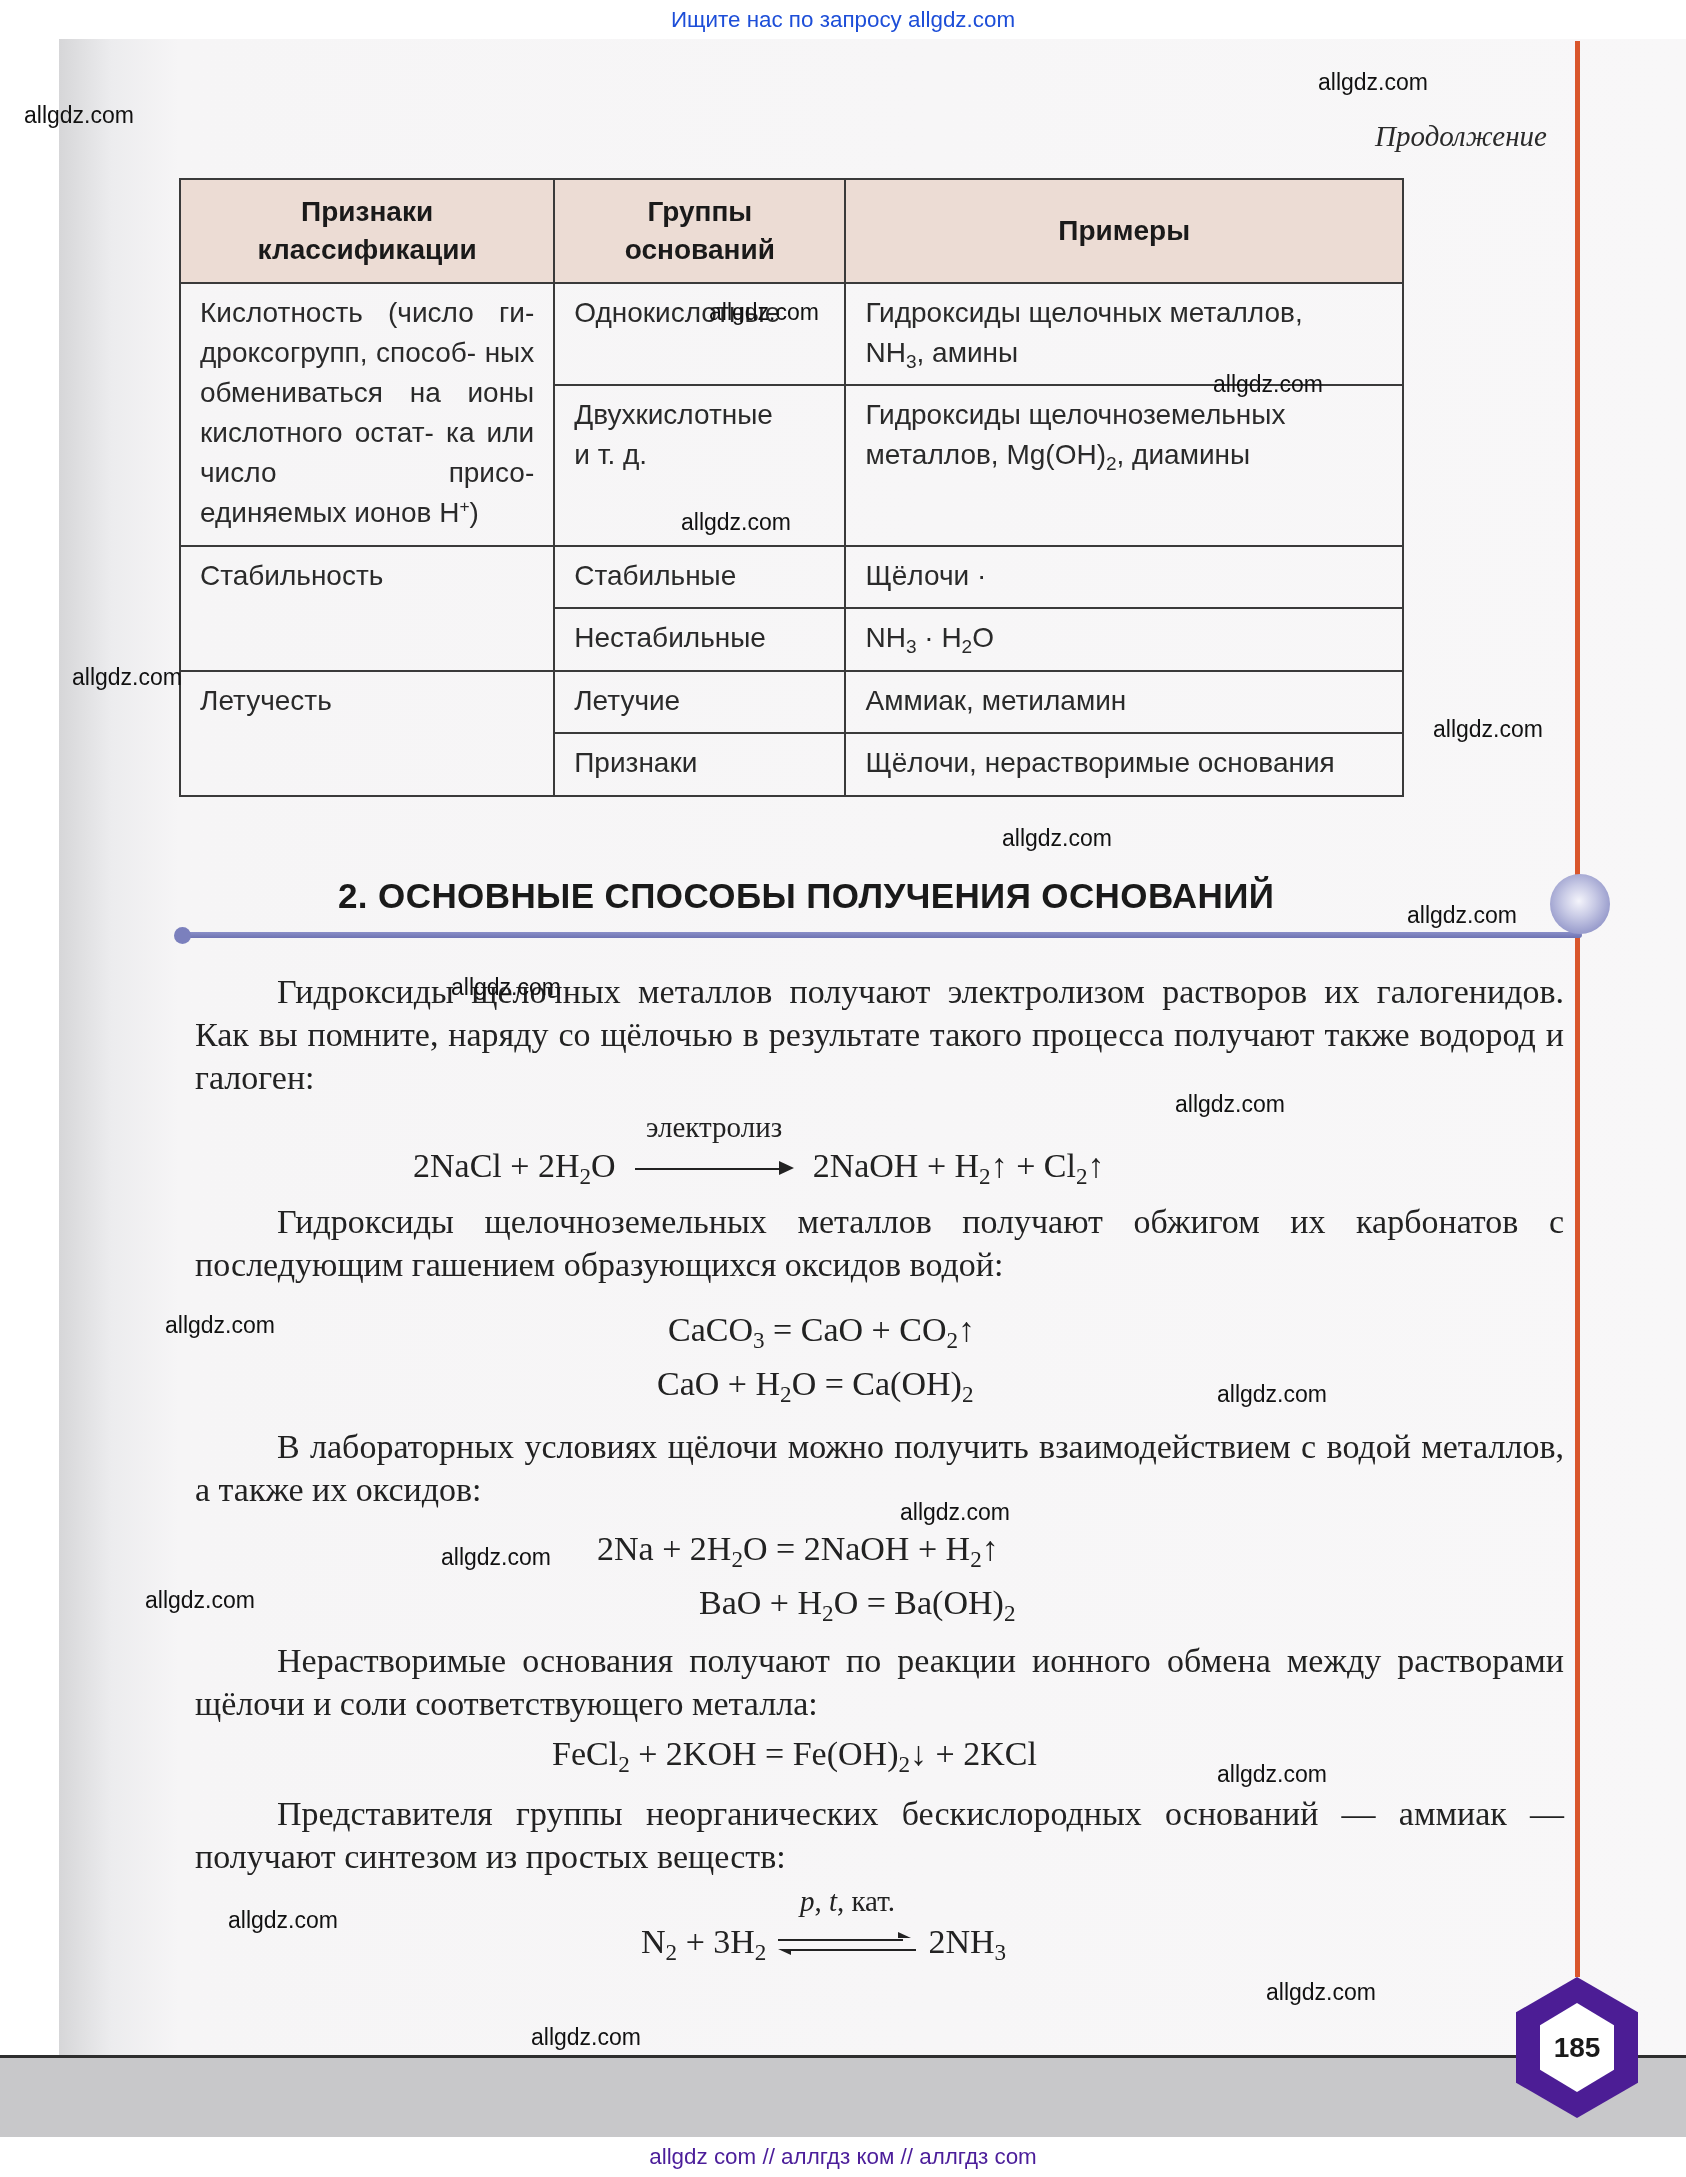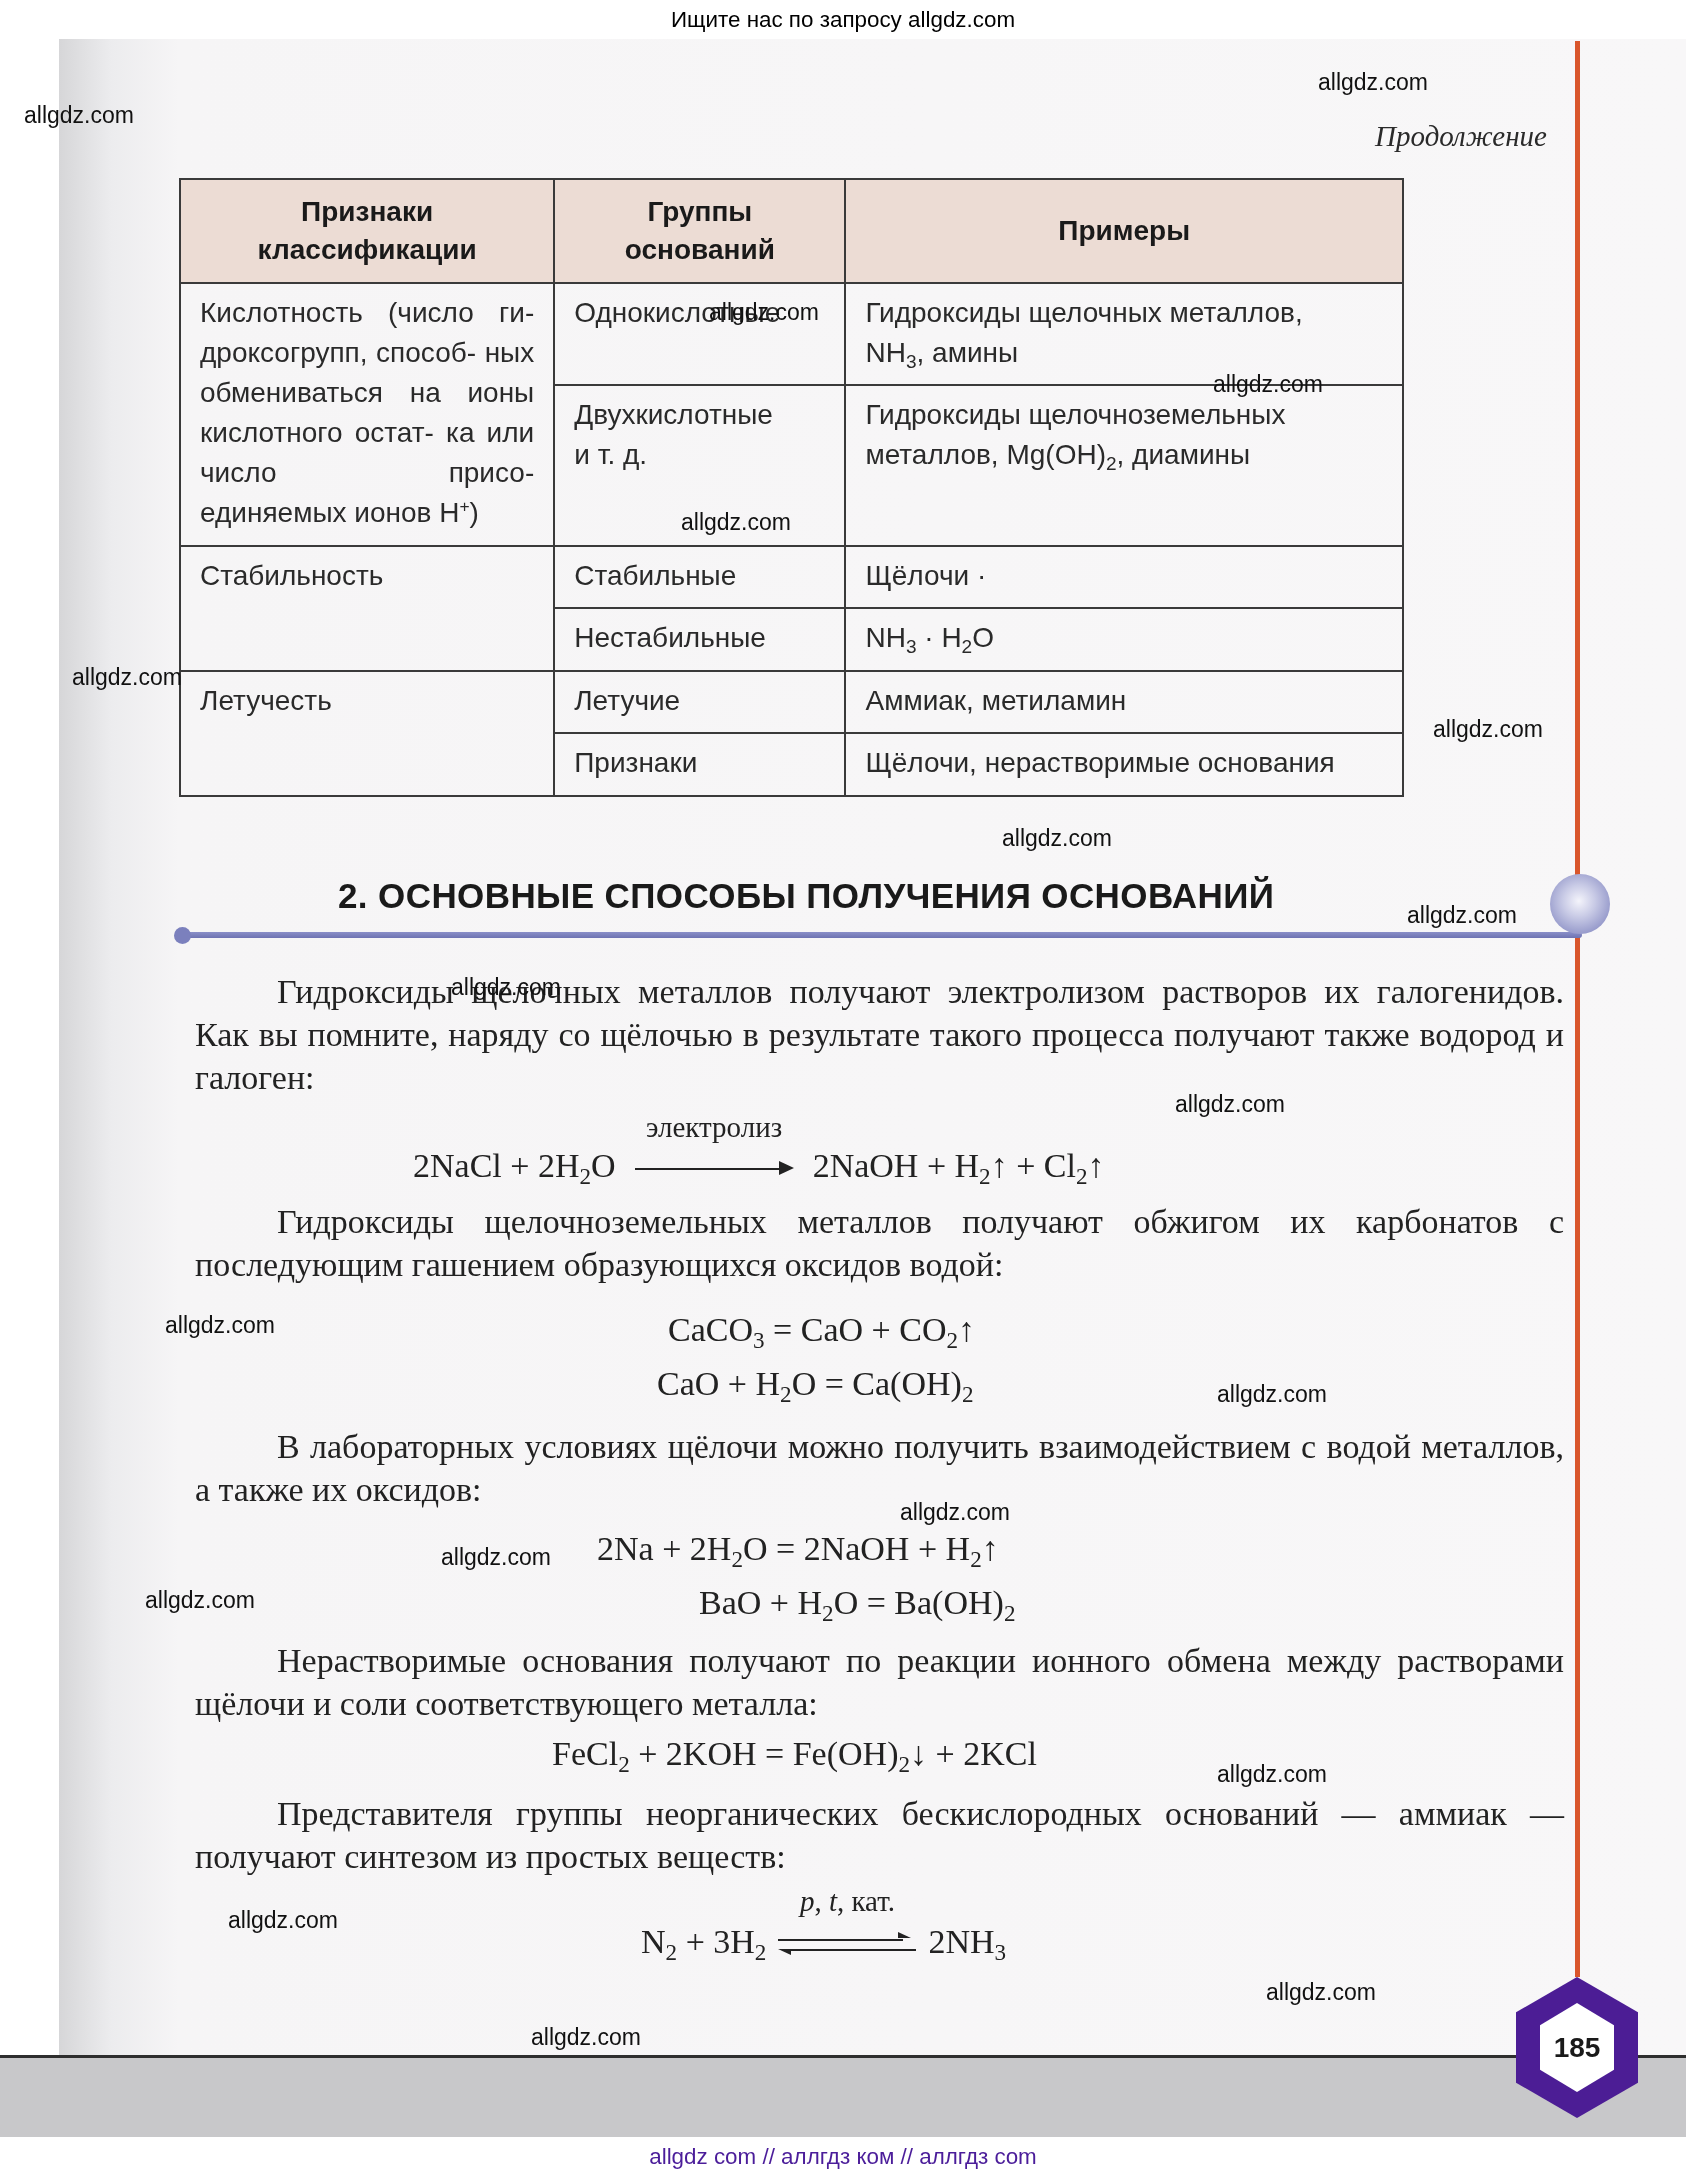--- a/index.html
+++ b/index.html
@@ -97,21 +97,21 @@
   }
   .bottom-banner {
     position: absolute; left: 0; top: 2137px; width: 1686px; height: 40px; background: #ffffff;
     text-align: center; font-family: "Liberation Sans", sans-serif; font-size: 22.4px; line-height: 40px;
   }
 </style>
 </head>
 <body>
 
 <div class="top-banner">
-  <span id="topBannerText" style="color: #000000;">Ищите нас по запросу allgdz.com</span>
+  <span id="topBannerText" style="color: #1d4ed8;">Ищите нас по запросу allgdz.com</span>
 </div>
 
 <div class="page-edge-left"></div>
 <div class="page"></div>
 <div class="red-rule"></div>
 
 <div class="continuation">Продолжение</div>
 
 <table class="cls">
   <thead>

